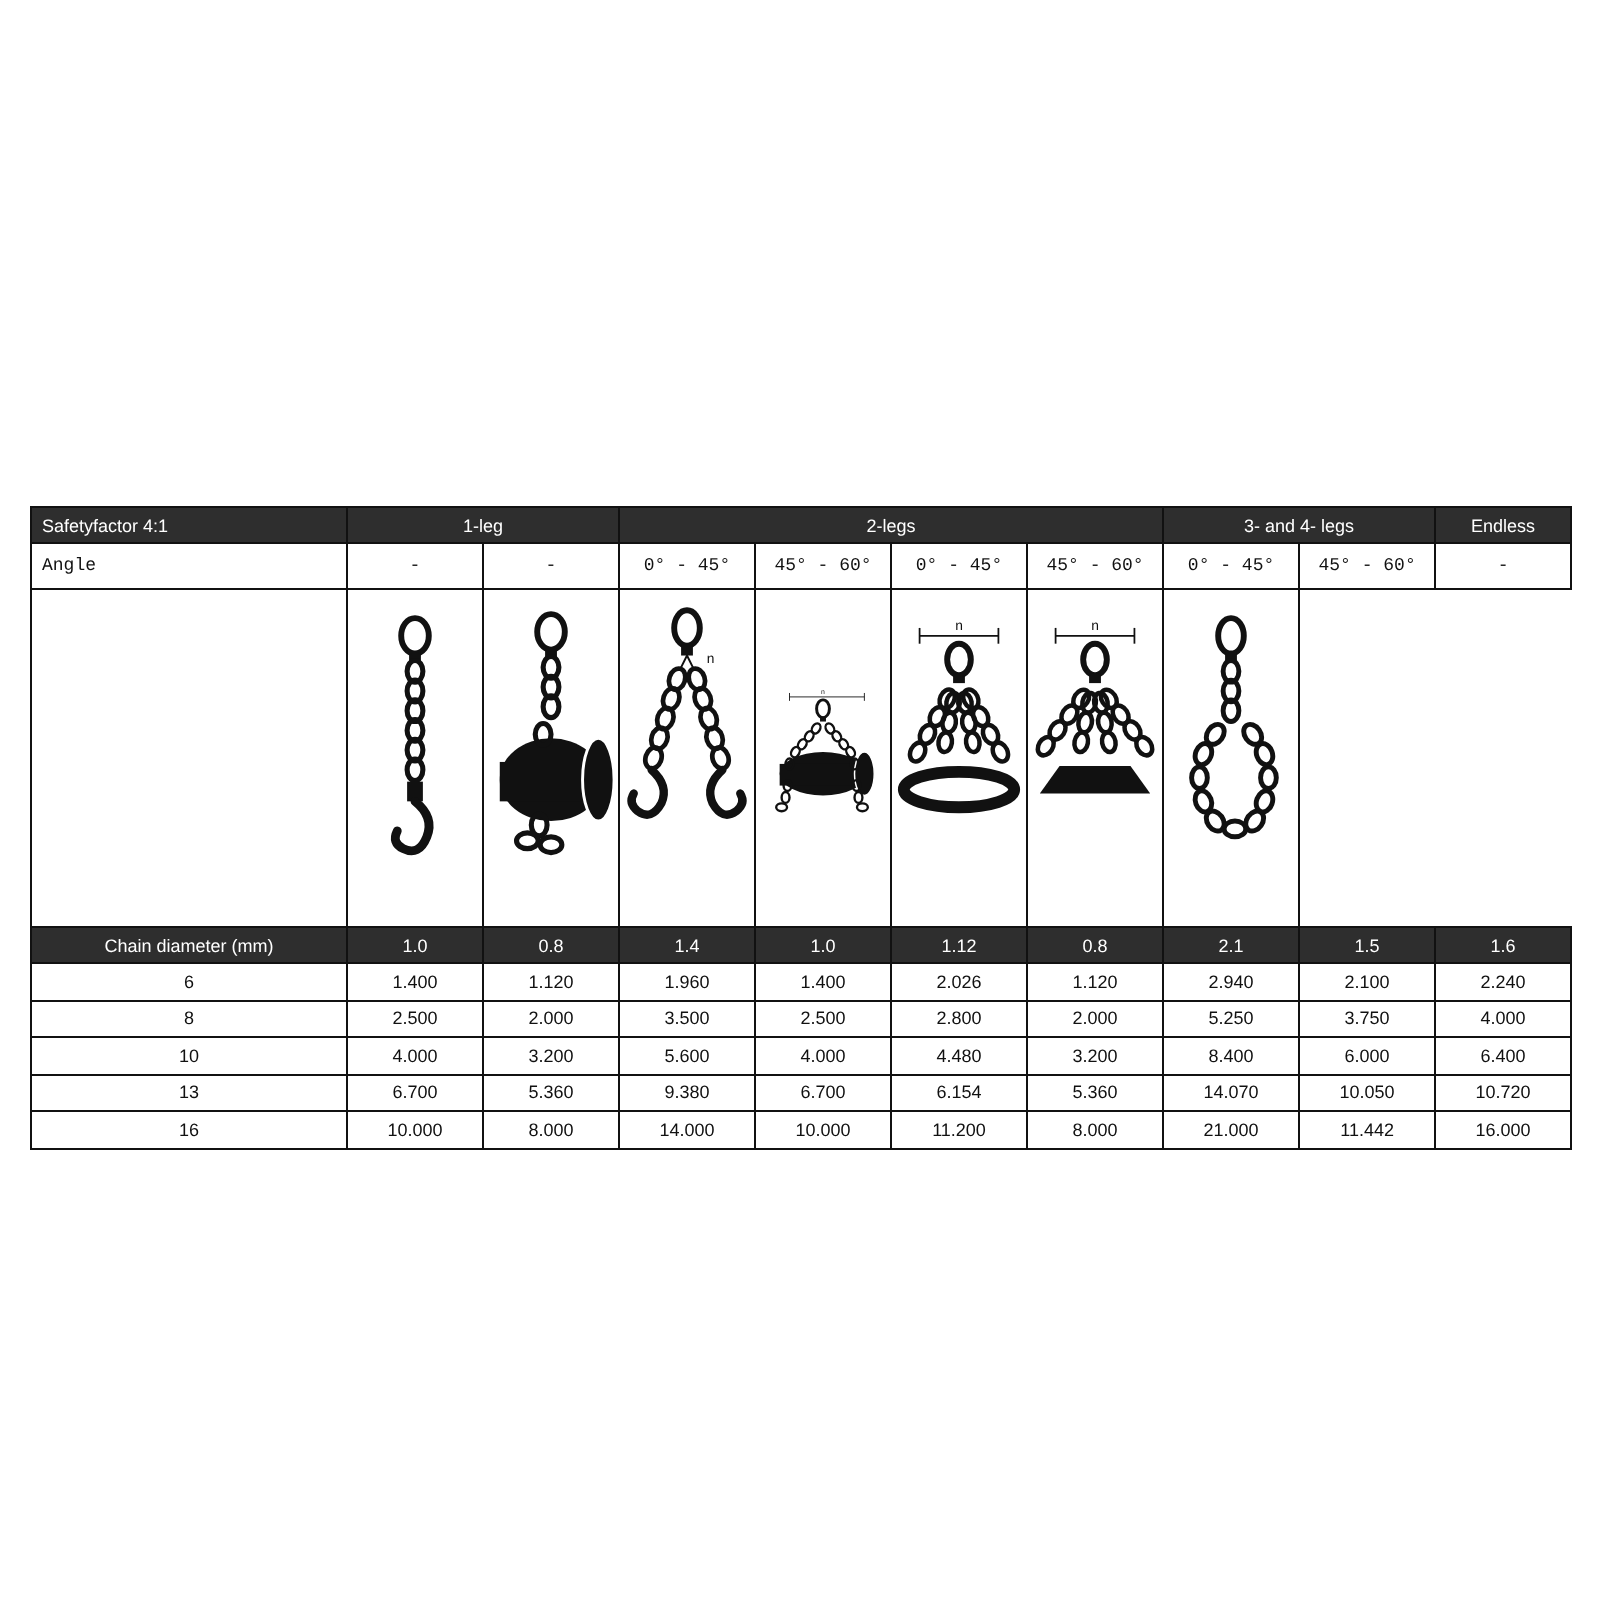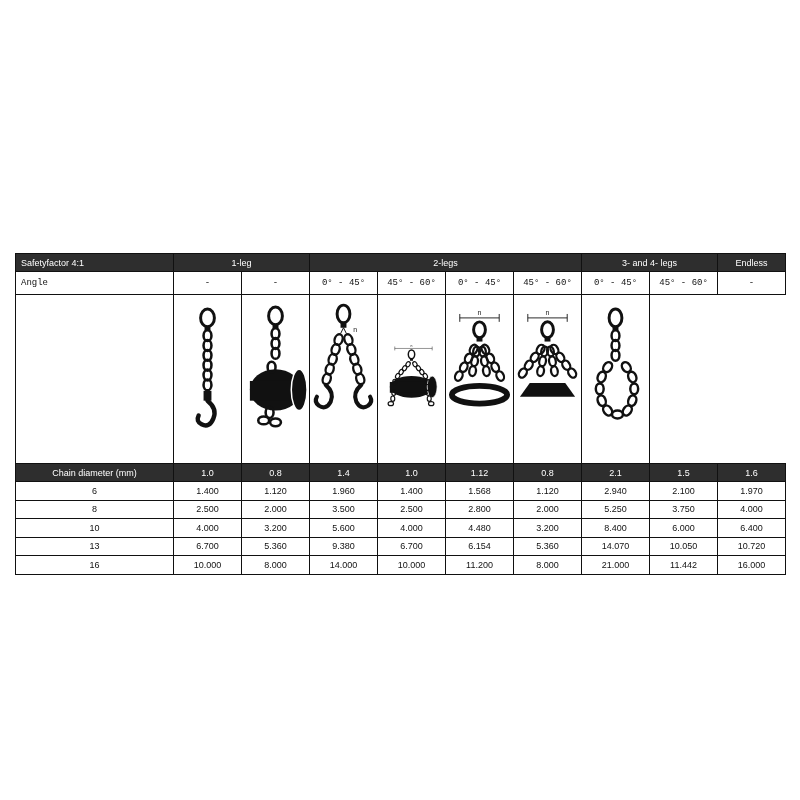--- a/index.html
+++ b/index.html
@@ -316,25 +316,25 @@
       <td class="hdr-dark">1.5</td>
       <td class="hdr-dark">1.6</td>
     </tr>
 
     <tr class="data-row">
       <td>6</td>
       <td>1.400</td>
       <td>1.120</td>
       <td>1.960</td>
       <td>1.400</td>
-      <td>1.568</td>
+      <td>2.026</td>
       <td>1.120</td>
       <td>2.940</td>
       <td>2.100</td>
-      <td>1.970</td>
+      <td>2.240</td>
     </tr>
 
     <tr class="data-row">
       <td>8</td>
       <td>2.500</td>
       <td>2.000</td>
       <td>3.500</td>
       <td>2.500</td>
       <td>2.800</td>
       <td>2.000</td>

